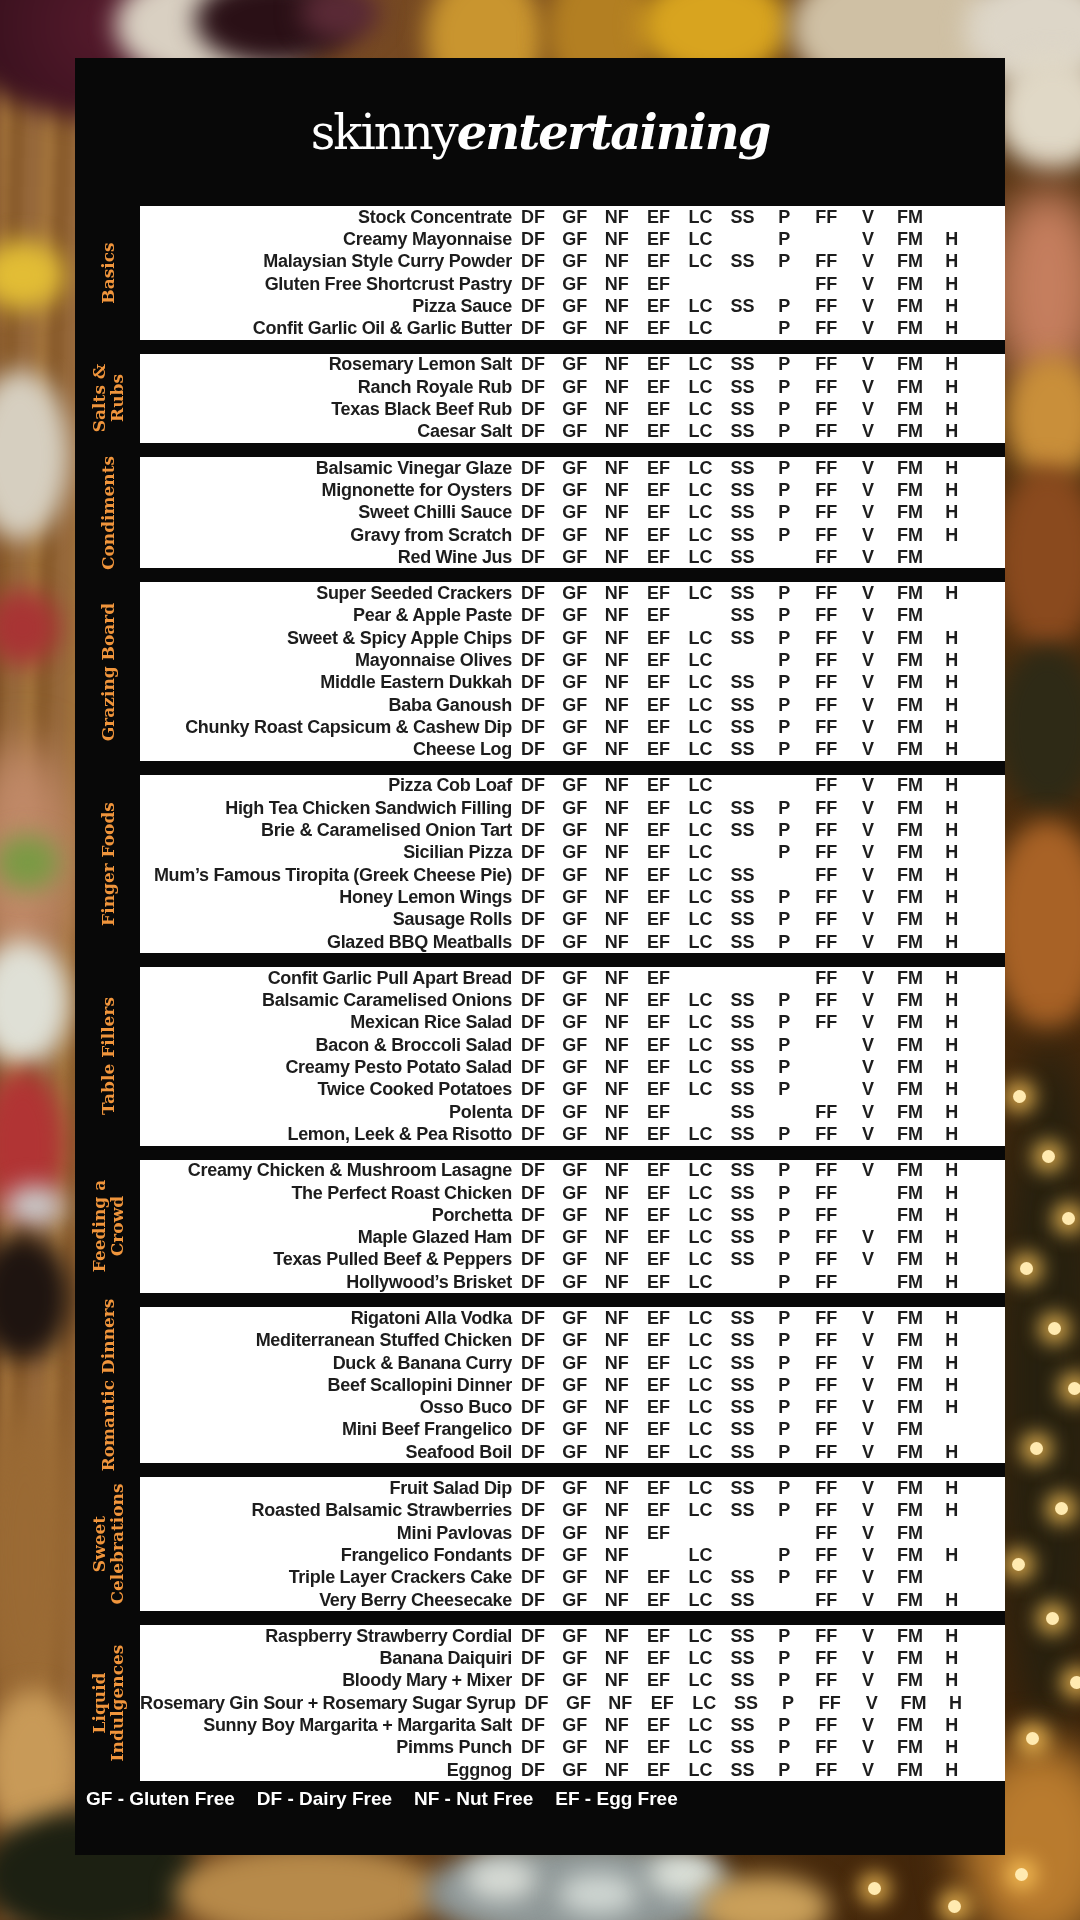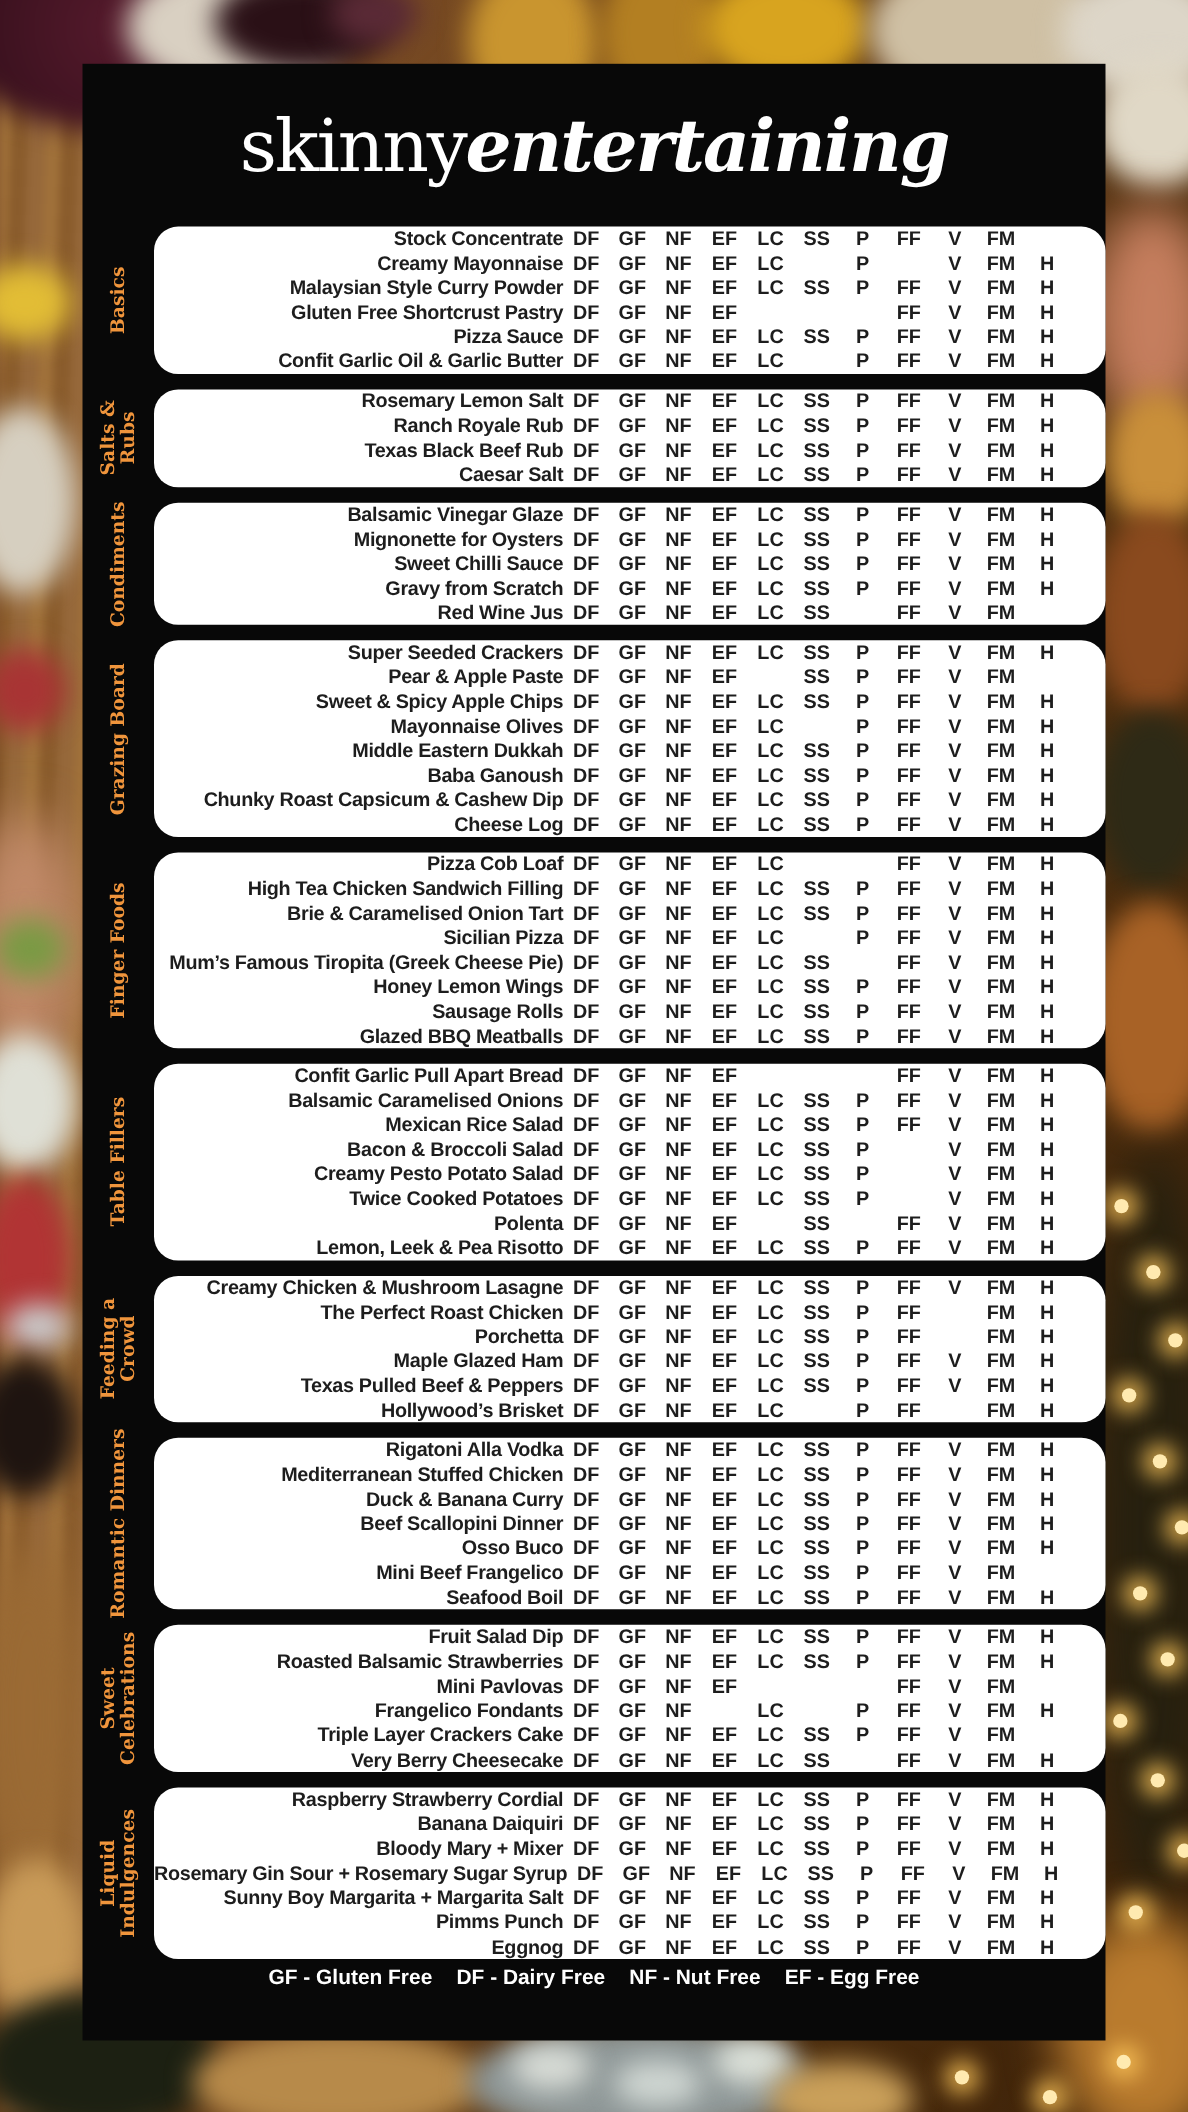--- a/index.html
+++ b/index.html
@@ -14,36 +14,36 @@
   .soft{filter:blur(22px);}
   .light{position:absolute;width:13px;height:13px;border-radius:50%;
     background:#ffeab0;box-shadow:0 0 20px 9px rgba(255,200,90,.85);}
   .woodgrain{position:absolute;left:0;top:0;width:140px;height:1920px;
     background:repeating-linear-gradient(92deg,#a0713a 0 14px,#8a5c2c 14px 30px,#96683a 30px 46px);
     filter:blur(4px);}
   
   .panel{position:absolute;left:75px;top:58px;width:930px;height:1797px;
     background:#080808;display:flex;flex-direction:column;}
   .hdr{height:148px;display:flex;align-items:center;justify-content:center;}
-  .logo{color:#ffffff;font-family:"DejaVu Serif",serif;font-size:66px;letter-spacing:-2px;white-space:nowrap;}
+  .logo{color:#ffffff;font-family:"DejaVu Serif",serif;font-size:48px;letter-spacing:-2px;white-space:nowrap;}
   .logo .p1{font-weight:500;}
   .logo .p2{font-weight:bold;font-style:italic;}
   .sections{display:flex;flex-direction:column;gap:14px;}
   .section{display:flex;}
   .label-strip{flex:0 0 65px;position:relative;}
   .slabel{position:absolute;left:50%;top:50%;
     transform:translate(-50%,-50%) rotate(-90deg);
     color:#F0953C;font-family:"DejaVu Serif",serif;font-weight:bold;
     font-size:17px;line-height:1.08;text-align:center;white-space:pre;}
-  .rows{background:#ffffff;width:877px;display:flex;flex-direction:column;justify-content:center;border-radius:22px;}
+  .rows{background:#ffffff;width:877px;display:flex;flex-direction:column;justify-content:center;}
   .row{display:flex;height:22.3px;align-items:center;}
   .iname{flex:0 0 372px;text-align:right;font-size:18px;font-weight:bold;
     color:#1d1d1d;white-space:nowrap;letter-spacing:-0.3px;}
   .flag{flex:0 0 41.9px;text-align:center;font-size:18px;font-weight:bold;color:#1d1d1d;}
-  .legend{margin-top:7px;text-align:center;color:#ffffff;font-size:19px;font-weight:bold;line-height:21.5px;}
+  .legend{margin-top:7px;color:#ffffff;font-size:19px;font-weight:bold;line-height:21.5px;}
   .legend-line{white-space:nowrap;}
   .legend-entry{margin:0 11px;}
 </style>
 </head>
 <body>
 
 <div class="photo-bg">
   <div class="woodgrain"></div>
 
   <div class="blob" style="left:-50px;top:-70px;width:320px;height:190px;background:radial-gradient(circle,#561a2c,#2d0d18);"></div>

